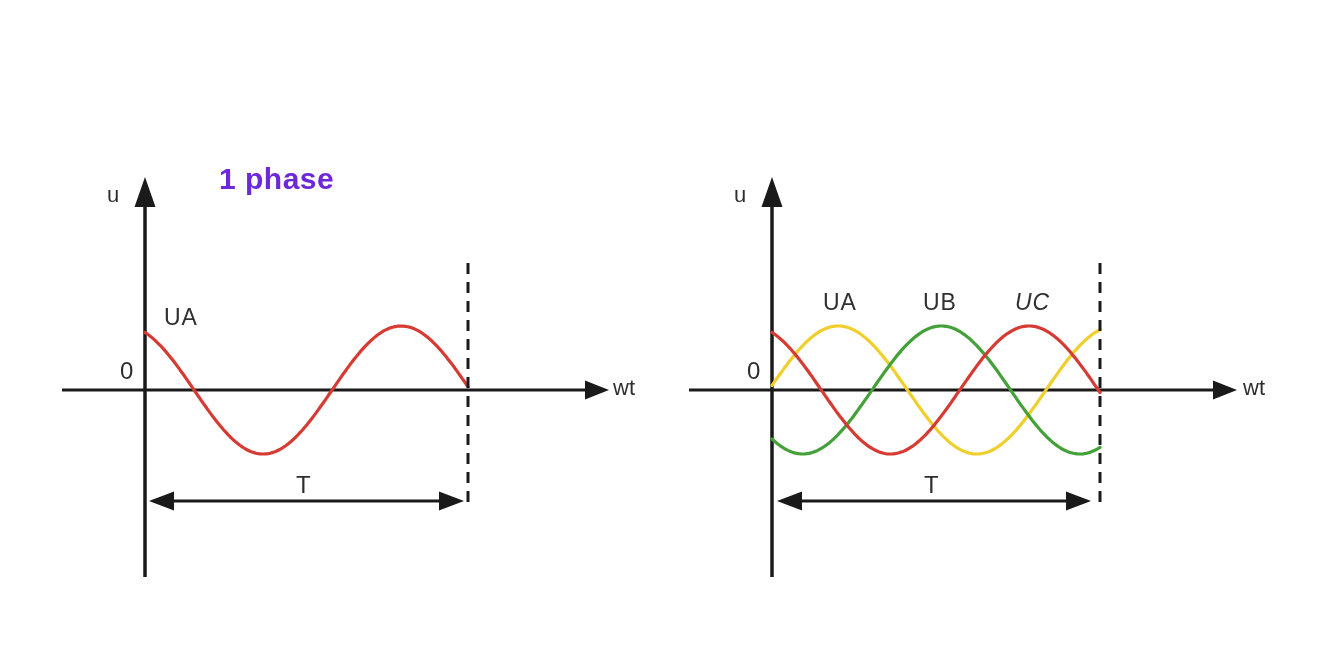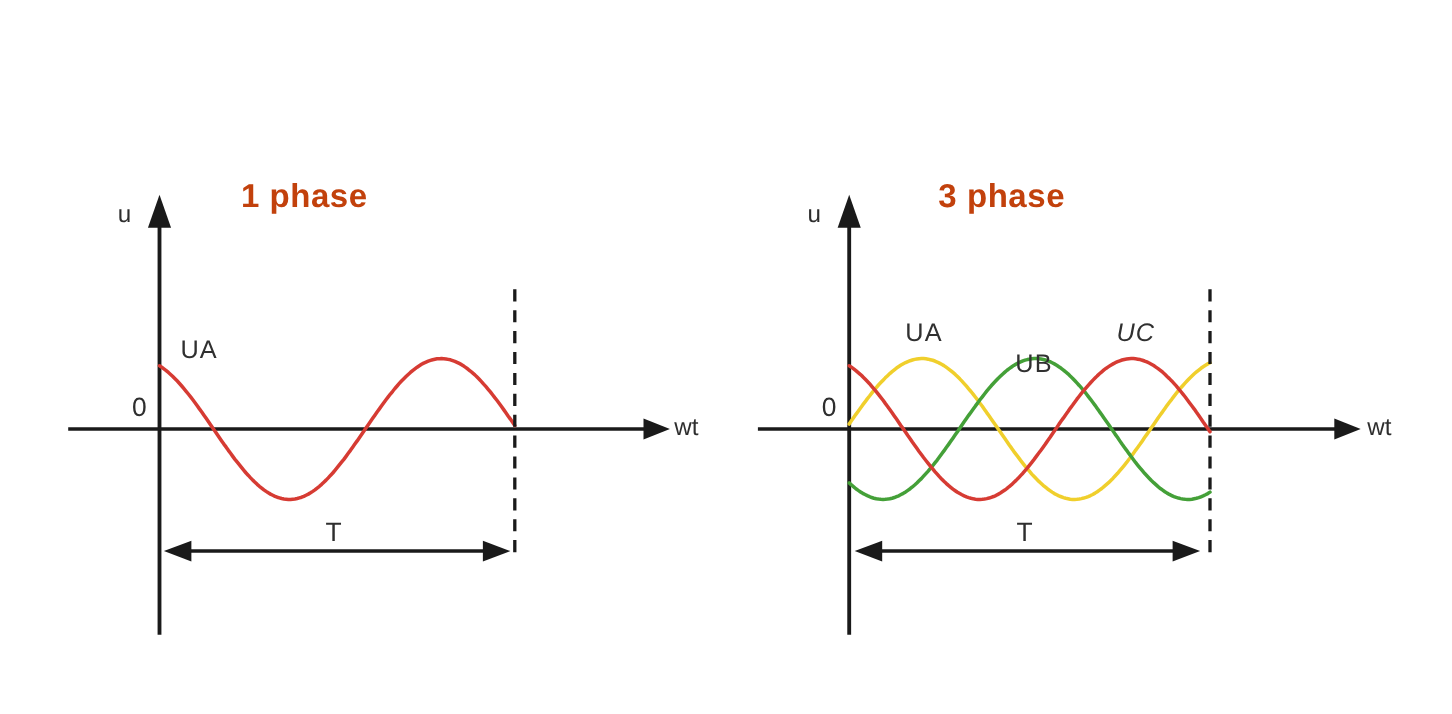--- a/index.html
+++ b/index.html
@@ -5,38 +5,38 @@
   html, body { margin: 0; padding: 0; }
   body {
     width: 1320px; height: 649px; overflow: hidden;
     background: #ffffff;
     font-family: "Liberation Sans", sans-serif;
   }
   .canvas { position: relative; width: 1320px; height: 649px; background: #ffffff; }
   .art { position: absolute; left: 0; top: 0; width: 1320px; height: 649px; }
 
   .lbl { position: absolute; color: #2e2e2e; line-height: 1; white-space: nowrap; }
-  .panel-title { font-size: 30px; font-weight: 700; color: #c2410c; letter-spacing: 0.5px; }
+  .panel-title { font-size: 30px; font-weight: 700; color: #6d28d9; letter-spacing: 0.5px; }
   .axis-lbl   { font-size: 22px; }
   .origin-lbl { font-size: 24px; }
   .wave-lbl   { font-size: 23px; letter-spacing: 1px; color: #303030; }
   .period-lbl { font-size: 24px; }
 
   
   .t-left   { left: 219px;  top: 164px; }
   .t-right  { left: 853px;  top: 164px; }
   .u-left   { left: 107px;  top: 184px; }
   .u-right  { left: 734px;  top: 184px; }
   .o-left   { left: 120px;  top: 359px; }
   .o-right  { left: 747px;  top: 359px; }
   .wt-left  { left: 613px;  top: 377px; }
   .wt-right { left: 1243px; top: 377px; }
   .ua-left  { left: 164px;  top: 306px; }
   .ua-right { left: 823px;  top: 291px; }
-  .ub-right { left: 923px;  top: 291px; margin-top: 28px; }
+  .ub-right { left: 923px;  top: 291px; }
   .uc-right { left: 1015px; top: 291px; font-style: italic; }
   .T-left   { left: 296px;  top: 473px; }
   .T-right  { left: 924px;  top: 473px; }
 
   .axis-stroke  { stroke: #1a1a1a; fill: none; }
   .axis-fill    { fill: #1a1a1a; stroke: none; }
   .dashed-line  { stroke: #1a1a1a; stroke-width: 3; stroke-dasharray: 11 8; fill: none; }
 </style>
 </head>
 <body>
@@ -86,21 +86,20 @@
     </g>
   </svg>
 
   <div class="lbl panel-title t-left">1 phase</div>
   <div class="lbl axis-lbl u-left">u</div>
   <div class="lbl origin-lbl o-left">0</div>
   <div class="lbl axis-lbl wt-left">wt</div>
   <div class="lbl wave-lbl ua-left">UA</div>
   <div class="lbl period-lbl T-left">T</div>
 
-  <div class="lbl panel-title t-right">3 phase</div>
   <div class="lbl axis-lbl u-right">u</div>
   <div class="lbl origin-lbl o-right">0</div>
   <div class="lbl axis-lbl wt-right">wt</div>
   <div class="lbl wave-lbl ua-right">UA</div>
   <div class="lbl wave-lbl ub-right">UB</div>
   <div class="lbl wave-lbl uc-right">UC</div>
   <div class="lbl period-lbl T-right">T</div>
 
 </div>
 

